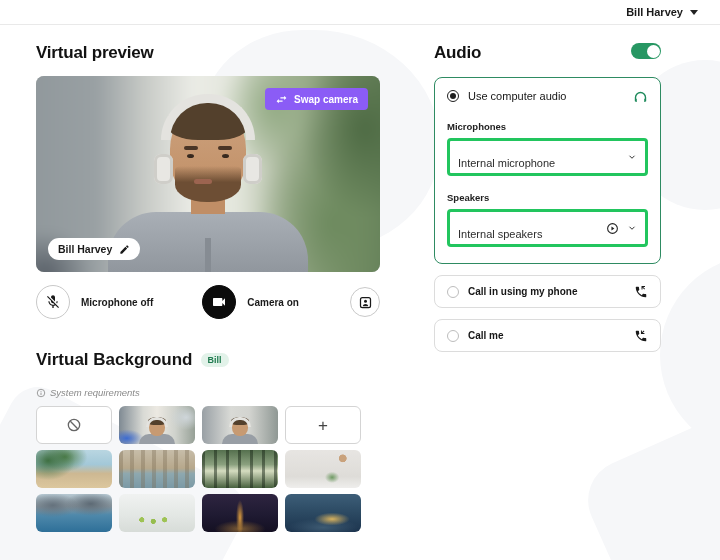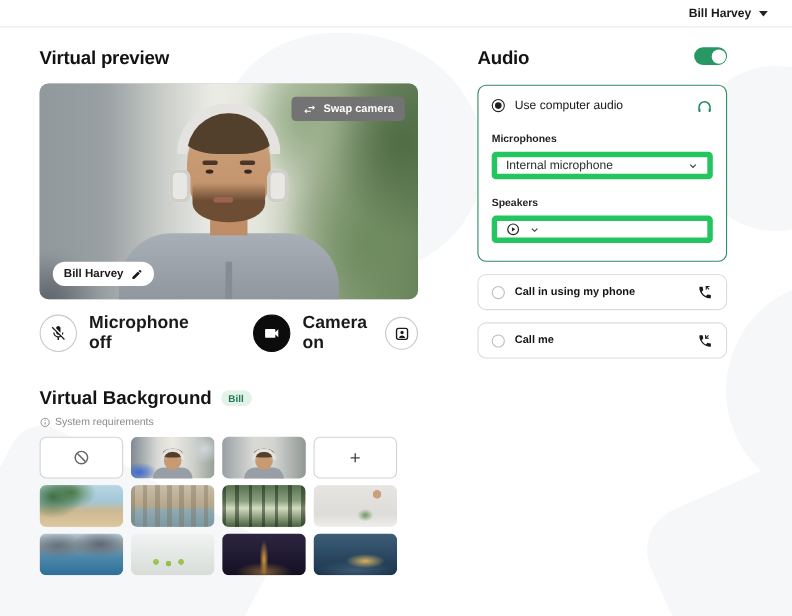--- a/index.html
+++ b/index.html
@@ -61,40 +61,40 @@
   .eye.l { left:17px; } .eye.r { right:17px; }
   .beard { position:absolute; bottom:-2px; left:5px; width:66px; height:36px;
     background:linear-gradient(180deg, rgba(106,76,51,0) 0%, #6d4e34 45%); border-radius:10% 10% 48% 48%; }
   .mouth { position:absolute; bottom:16px; left:24px; width:18px; height:5px; background:#9c6450; border-radius:3px; }
   .hp-band { position:absolute; bottom:132px; left:53px; width:94px; height:46px;
     border:9px solid #e4e3df; border-bottom:none; border-radius:50px 50px 0 0; }
   .hp-cup { position:absolute; width:19px; height:30px; background:#e8e7e3; border-radius:7px; bottom:88px; box-shadow:inset 0 0 0 3px #cfcec9; }
   .hp-cup.l { left:46px; } .hp-cup.r { left:135px; }
 
   .swap-btn { position:absolute; top:12px; right:12px; height:22px; padding:0 10px;
-    background:#737373; color:#fff; border:none; border-radius:4px;
+    background:#8b5cf6; color:#fff; border:none; border-radius:4px;
     display:flex; align-items:center; gap:6px; font-size:10px; font-weight:700; cursor:pointer; }
   .name-tag { position:absolute; left:12px; bottom:12px; height:22px; padding:0 10px;
     background:#fff; border:none; border-radius:11px; display:flex; align-items:center; gap:7px;
     font-size:10.5px; font-weight:700; color:#1a1a1a; cursor:pointer; }
 
   
   .controls { margin-top:13px; display:flex; align-items:center; }
   .ctl-btn { width:34px; height:34px; border-radius:50%; border:1px solid #c9c9c9; background:#fff;
     display:flex; align-items:center; justify-content:center; cursor:pointer; flex:0 0 auto; }
   .ctl-btn.dark { background:#0c0c0c; border-color:#0c0c0c; }
-  .ctl-label { font-size:16px; font-weight:700; color:#1a1a1a; margin-left:11px; }
+  .ctl-label { font-size:10px; font-weight:700; color:#1a1a1a; margin-left:11px; }
   .ctl-gap { width:49px; } .ctl-spacer { flex:1; }
   .ctl-btn.small { width:30px; height:30px; }
 
   
   .vb-head { margin-top:31px; display:flex; align-items:center; gap:8px; }
   .vb-title { font-size:17px; font-weight:700; color:#141414; }
   .beta-badge { font-size:9px; font-weight:700; color:#1f7a4f; background:#e2f2e9; padding:2px 7px; border-radius:9px; }
-  .sysreq { margin-top:6px; display:flex; align-items:center; gap:4px; color:#8a8a8a; font-size:9.5px; cursor:pointer; }
+  .sysreq { margin-top:17px; display:flex; align-items:center; gap:4px; color:#8a8a8a; font-size:9.5px; cursor:pointer;font-style:italic; }
 
   .vb-grid { margin-top:8px; display:grid; grid-template-columns:repeat(4,76px); grid-auto-rows:38px; gap:6px 7px; width:339px; }
   .tile { border-radius:6px; position:relative; overflow:hidden; cursor:pointer; }
   .tile.plain { background:#fff; border:1px solid #d4d4d4; display:flex; align-items:center; justify-content:center; }
   .plus-glyph { font-size:17px; color:#444; font-weight:400; line-height:1; }
 
   .mini-person { position:absolute; left:50%; bottom:0; width:44px; height:26px; transform:translateX(-50%); }
   .mp-sh { position:absolute; bottom:-2px; left:4px; width:36px; height:12px; background:#989ea5; border-radius:10px 10px 0 0; }
   .mp-head { position:absolute; bottom:8px; left:14px; width:16px; height:18px; background:#c79a72; border-radius:45%; }
   .mp-hair { position:absolute; top:-1px; left:-1px; width:18px; height:8px; background:#53402c; border-radius:50% 50% 30% 30%; }
@@ -144,22 +144,22 @@
   .toggle { width:30px; height:16px; border-radius:9px; background:#279763; position:relative; cursor:pointer; }
   .toggle .knob { position:absolute; top:1.5px; right:1.5px; width:13px; height:13px; background:#fff; border-radius:50%; }
 
   .audio-card { margin-top:14px; border:1px solid #2e8b62; border-radius:8px; background:#fff; padding:12px 12px 16px; }
   .radio-row { display:flex; gap:9px; cursor:pointer; }
   .radio { width:12px; height:12px; border-radius:50%; border:1.5px solid #1f1f1f; position:relative; flex:0 0 auto; background:#fff; }
   .radio.checked::after { content:""; position:absolute; inset:2px; background:#1f1f1f; border-radius:50%; }
   .radio.unchecked { border-color:#bdbdbd; }
   .radio-label { font-size:11px; color:#161616; flex:1; }
   .field-label { font-size:9.5px; font-weight:700; color:#222; margin:16px 0 6px; }
-  .select { height:25px; border:5px solid #22c55e; border-radius:4px; background:#fff;
-    display:flex; align-items:center; padding:0 8px; gap:8px; cursor:pointer; }
+  .select { height:25px; border:3px solid #22c55e; border-radius:4px; background:#fff;
+    display:flex; padding:16px 8px; gap:8px; cursor:pointer; }
   .select .sel-value { font-size:11px; color:#2c2c2c; flex:1; }
 
   .option-card { margin-top:11px; border:1px solid #dcdcdc; border-radius:8px; background:#fff;
     height:33px; padding:0 12px; display:flex; align-items:center; gap:9px; cursor:pointer; }
   .option-card .radio-label { font-size:10px;font-weight:bold; }
 
   .icon { display:inline-flex; align-items:center; justify-content:center; }
 </style>
 </head>
 <body>
@@ -334,20 +334,21 @@
         <span class="sel-value">Internal microphone</span>
         <span class="icon">
           <svg width="10" height="10" viewBox="0 0 24 24" fill="none" stroke="#333" stroke-width="2.4">
               <polyline points="6 9 12 15 18 9"></polyline>
             </svg>
         </span>
       </div>
 
       <div class="field-label">Speakers</div>
       <div class="select">
+        <span class="sel-value">Internal speakers</span>
         <span class="icon">
           <svg width="13" height="13" viewBox="0 0 24 24">
               <circle cx="12" cy="12" r="9" fill="none" stroke="#222" stroke-width="2"></circle>
               <path d="M10 8.5v7l5.5-3.5z" fill="#222"></path>
             </svg>
         </span>
         <span class="icon">
           <svg width="10" height="10" viewBox="0 0 24 24" fill="none" stroke="#333" stroke-width="2.4">
               <polyline points="6 9 12 15 18 9"></polyline>
             </svg>

